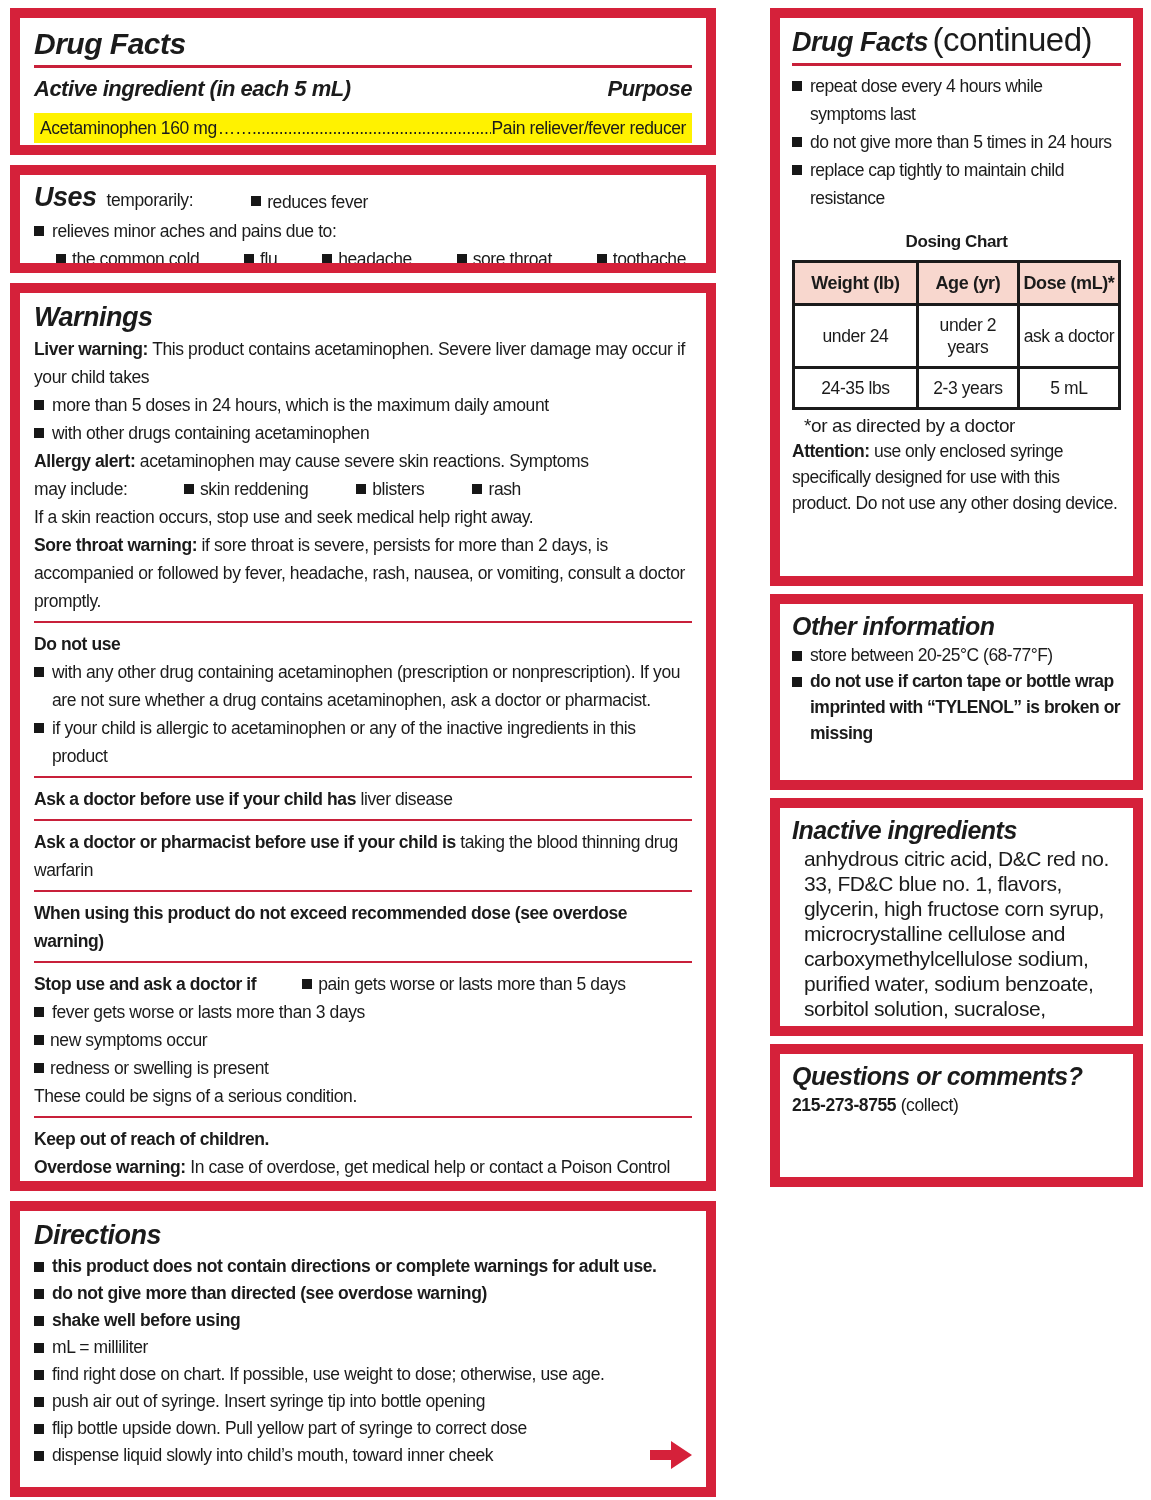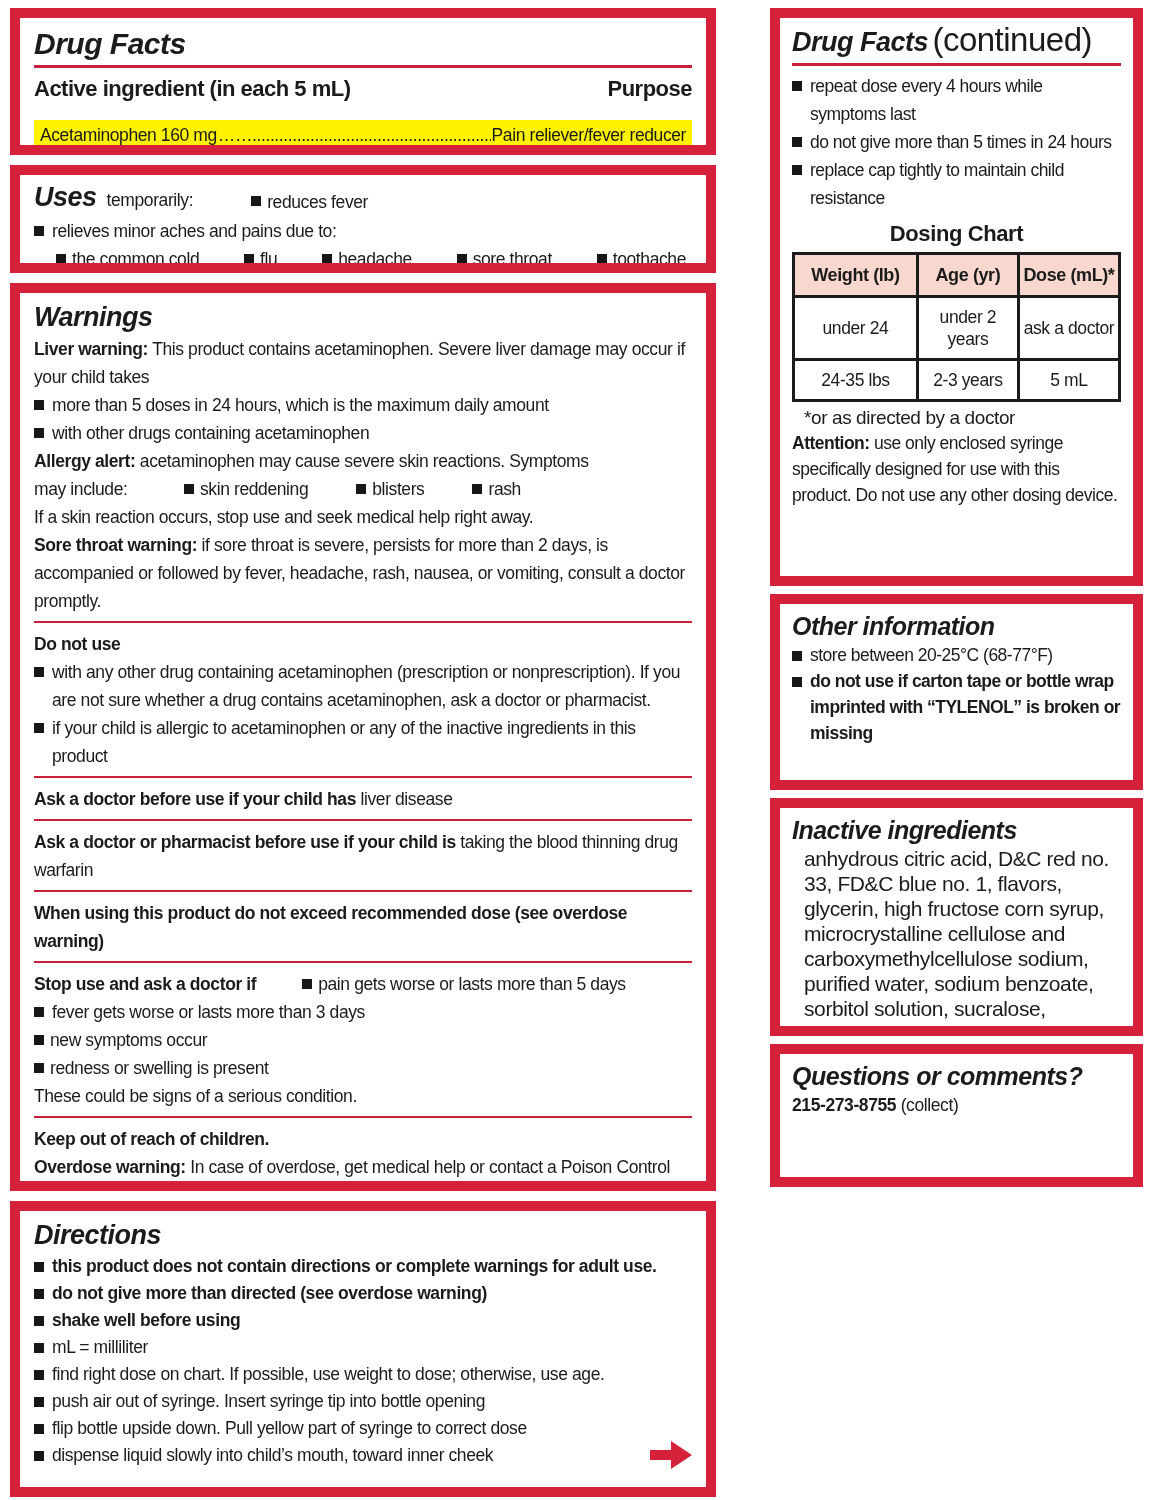--- a/index.html
+++ b/index.html
@@ -44,25 +44,25 @@
   .bold { font-weight:bold; }
 
   
   .sq { flex:none; width:10px; height:10px; background:#171717; margin:9px 8px 0 0; display:inline-block; }
   .b  { display:flex; align-items:flex-start; }
   .ib { display:inline-flex; align-items:flex-start; white-space:nowrap; }
   .ib .sq { margin:9px 6px 0 0; }
 
   
   .h2row { display:flex; justify-content:space-between; align-items:baseline; margin-top:2px; }
-  .h2row span { font-weight:bold; font-size:22px; line-height:30px; letter-spacing:-0.5px; }
+  .h2row span { font-style:italic; font-weight:bold; font-size:22px; line-height:30px; letter-spacing:-0.5px; }
   .yellow-row {
     display:flex; align-items:baseline; background:var(--highlight-yellow,#fff200);
     font-size:17.5px; line-height:26px; letter-spacing:-0.4px;
-    padding:2px 6px; margin-top:16px;
+    padding:2px 6px; margin-top:9px;
   }
   .yellow-row .dots { flex:1; overflow:hidden; white-space:nowrap; margin:0 1px; }
 
   
   .uses-row { display:flex; align-items:baseline; line-height:30px; }
   .uses-row .t-head { margin-right:10px; }
   .uses-row .intro { font-size:17.5px; letter-spacing:-0.4px; }
   .uses-row .ib { margin-left:58px; }
   .cond-row { display:flex; justify-content:space-between; padding:0 6px 11px 22px; }
 
@@ -70,21 +70,21 @@
   .allergy-row { display:flex; }
   .allergy-row .lbl { width:150px; flex:none; }
   .allergy-row .ib + .ib { margin-left:48px; }
   .stopuse-row { display:flex; }
   .stopuse-row .lbl { flex:none; }
   .stopuse-row .ib { margin-left:46px; }
   .sym-row { display:flex;flex-direction:column; }
   .sym-row .ib:first-child { width:302px; }
 
   
-  .chart-title { text-align:center; font-weight:bold; font-size:22px; letter-spacing:-0.4px; margin:8px 0 4px; }
+  .chart-title { text-align:center; font-weight:bold; font-size:17px; letter-spacing:-0.4px; margin:16px 0 4px; }
   table.dosing { width:100%; border-collapse:collapse; margin:2px 0 4px; }
   table.dosing th, table.dosing td { border:3px solid #1b1b1b; text-align:center; letter-spacing:-0.4px; }
   table.dosing th { background:var(--table-header-pink,#f8d7ce); font-size:18px; padding:6px 2px; }
   table.dosing td { font-size:17.5px; line-height:22px; padding:8px 2px; }
   table.dosing .c0 { width:38%; } table.dosing .c1 { width:31%; } table.dosing .c2 { width:31%; }
   .footnote { font-size:19px; letter-spacing:-0.4px; line-height:24px; padding-left:12px; margin-top:2px; }
 
   .r-body { font-size:17.5px; line-height:26px; letter-spacing:-0.5px; }
   .inactive-text { font-size:21px; line-height:25px; letter-spacing:-0.4px;margin-left:12px; }
 

